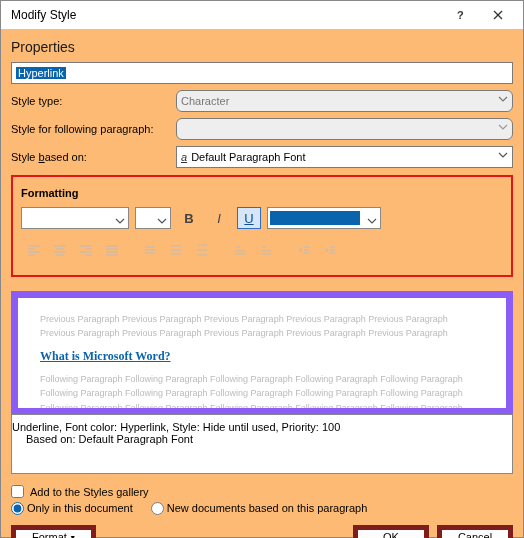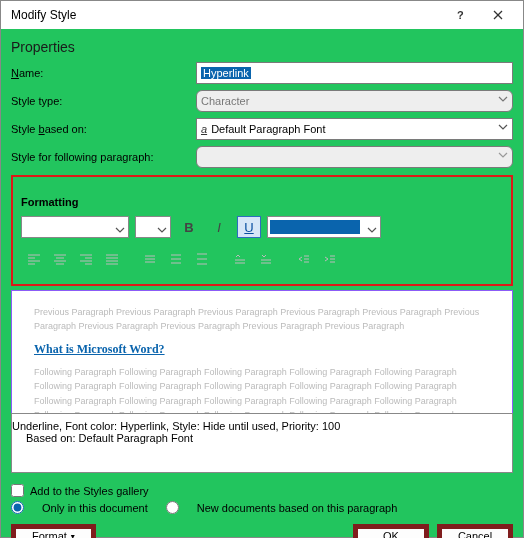--- a/index.html
+++ b/index.html
@@ -1,63 +1,63 @@
 <!DOCTYPE html>
 <html><head>
 <meta charset="utf-8">
 <style>
 * { box-sizing: border-box; margin: 0; padding: 0; font-family: "Segoe UI", Tahoma, sans-serif; }
 body { background: #ececec; width: 524px; height: 538px; overflow: hidden; }
-.dialog { width: 524px; height: 538px; background: #22c55e; border: 1px solid #888; display: flex; flex-direction: column; }
+.dialog { width: 524px; height: 538px; background: #fdba74; border: 1px solid #888; display: flex; flex-direction: column; }
 .titlebar { display: flex; align-items: center; height: 30px; padding: 0 6px 0 10px; background: #fff; }
 .titlebar .title { flex: 1; font-size: 12px; }
 .titlebar .tbtn { width: 38px; height: 28px; display: flex; align-items: center; justify-content: center; color: #333; }
 .titlebar .tbtn svg { width: 10px; height: 10px; }
 .content { padding: 6px 10px 10px 10px; flex: 1; display: flex; flex-direction: column; }
 .section-label { font-size: 14px; color: #1a1a1a; margin: 4px 0 4px 0; }
 .row { display: flex; align-items: center; margin: 3px 0; min-height: 22px; }
 .row .lbl { width: 165px; font-size: 11px; color: #000; }
 .row .lbl .ul { text-decoration: underline; }
-.row .field { flex: 1; height: 22px; border: 1px solid #7a7a7a; background: #fff; font-size: 11px; padding: 2px 4px; display: flex; align-items: center; position: relative; margin-left: 20px; }
+.row .field { flex: 1; height: 22px; border: 1px solid #7a7a7a; background: #fff; font-size: 11px; padding: 2px 4px; display: flex; align-items: center; position: relative; }
 .row .field.selected { background: #fff; }
 .row .field.selected .selval { background: #0a64ad; color: #fff; padding: 0 2px; }
 .row .field.disabled { background: #eee; color: #777; border-radius: 6px; }
 .row .field .chev { position: absolute; right: 4px; top: 3px; }
 .row .field .aicon { font-style: italic; text-decoration: underline; margin-right: 4px; color: #333; font-size: 11px; }
 .chev svg { width: 10px; height: 10px; }
 
-.redbox { border: 2px solid #de1818; margin-top: 4px; padding: 19px 8px 14px 8px; }
+.redbox { border: 2px solid #de1818; margin-top: 4px; padding: 10px 8px 14px 8px; }
 .fmt-label { font-size: 11px; font-weight: 600; margin-bottom: 8px; }
 .toolbar-row { display: flex; align-items: center; gap: 6px; margin-bottom: 10px; }
 .combo { height: 22px; border: 1px solid #888; background: #fff; position: relative; display: flex; align-items: center; }
 .combo .chev { position: absolute; right: 3px; top: 4px; }
 .combo.font { width: 108px; }
 .combo.size { width: 36px; }
 .combo.color { width: 114px; padding: 2px; }
 .colorswatch { background: #0a64ad; flex: 1; height: 14px; margin-right: 18px; }
 
 .ibtn { width: 24px; height: 22px; border: 1px solid transparent; display: flex; align-items: center; justify-content: center; font-size: 13px; color: #444; }
 .ibtn.active { border: 1px solid #2e6dbf; background: #d6e6f7; color: #0a4fa0; }
 .ibtn svg { width: 14px; height: 14px; }
 
 .toolbar-row2 { display: flex; align-items: center; gap: 0; }
 .grp { display: flex; margin-right: 12px; }
 .grp .ibtn { width: 26px; color: #999; }
 
-.preview { border: 1px solid #8b5cf6; background: #fff; margin-top: 4px; padding: 14px 22px; font-size: 9px; color: #bbb; line-height: 1.6; height: 124px; overflow: hidden; font-family: "Times New Roman", serif; }
+.preview { border: 7px solid #8b5cf6; background: #fff; margin-top: 14px; padding: 14px 22px; font-size: 9px; color: #bbb; line-height: 1.6; height: 124px; overflow: hidden; font-family: "Times New Roman", serif; }
 .preview .link { color: #0a64ad; text-decoration: underline; font-size: 12px; font-family: "Segoe UI"; font-weight: 600; margin: 6px 0; }
 
 .descbox { border: 1px solid #888; background: #fff; padding: 6px 0; font-size: 11px; height: 60px; margin-top: -1px; }
 .descbox .l2 { padding-left: 14px; }
 
 .bottom { margin-top: 8px; }
 .chk-row { display: flex; align-items: center; font-size: 11px; margin: 3px 0; gap: 6px; }
 .chk-row input[type=checkbox] { width: 13px; height: 13px; }
 .radio-row { display: flex; align-items: center; gap: 18px; font-size: 11px; margin-top: 4px; }
-.radio-row label { display: flex; align-items: center; gap: 18px; }
+.radio-row label { display: flex; align-items: flex-start; gap: 3px; }
 .radio-row input[type=radio] { width: 13px; height: 13px; accent-color: #0a64ad; }
 
 .buttons { display: flex; align-items: center; margin-top: 10px; gap: 8px; }
 .buttons .spacer { flex: 1; }
 .btn { height: 24px; border: 5px solid #7f1d1d; background: #fdfdfd; font-size: 11px; padding: 0 16px; display: flex; align-items: center; gap: 4px; }
 .btn.ok { width: 76px; justify-content: center; }
 .btn.cancel { width: 76px; justify-content: center; }
 .btn .tri { font-size: 8px; }
 </style>
 </head>
@@ -78,53 +78,52 @@
           <line x1="9" y1="1" x2="1" y2="9" stroke="#333" stroke-width="1.2"></line>
         </svg>
     </div>
   </div>
 
   <div class="content">
 
     <div class="section-label">Properties</div>
 
     <div class="row">
-      <div class="lbl"><span class="ul">N</span><span>ame:</span></div>
       <div class="field selected">
           <span class="selval">Hyperlink</span>
         </div>
     </div>
 
     <div class="row">
       <div class="lbl">Style type:</div>
       <div class="field disabled">
         <span>Character</span>
         <span class="chev"><svg viewBox="0 0 10 10">
               <polyline points="1,3 5,7 9,3" fill="none" stroke="#777" stroke-width="1.2"></polyline>
             </svg></span>
       </div>
     </div>
 
     <div class="row">
+      <div class="lbl">Style for following paragraph:</div>
+      <div class="field disabled">
+        <span></span>
+        <span class="chev"><svg viewBox="0 0 10 10">
+              <polyline points="1,3 5,7 9,3" fill="none" stroke="#999" stroke-width="1.2"></polyline>
+            </svg></span>
+      </div>
+    </div>
+
+    <div class="row">
       <div class="lbl"><span>Style </span><span class="ul">b</span><span>ased on:</span></div>
       <div class="field">
         <span class="aicon">a</span>
         <span>Default Paragraph Font</span>
         <span class="chev"><svg viewBox="0 0 10 10">
               <polyline points="1,3 5,7 9,3" fill="none" stroke="#555" stroke-width="1.2"></polyline>
-            </svg></span>
-      </div>
-    </div>
-
-    <div class="row">
-      <div class="lbl">Style for following paragraph:</div>
-      <div class="field disabled">
-        <span></span>
-        <span class="chev"><svg viewBox="0 0 10 10">
-              <polyline points="1,3 5,7 9,3" fill="none" stroke="#999" stroke-width="1.2"></polyline>
             </svg></span>
       </div>
     </div>
 
     <div class="redbox">
       <div class="fmt-label">Formatting</div>
 
       <div class="toolbar-row">
         <div class="combo font">
             <span class="chev"><svg viewBox="0 0 10 10">

